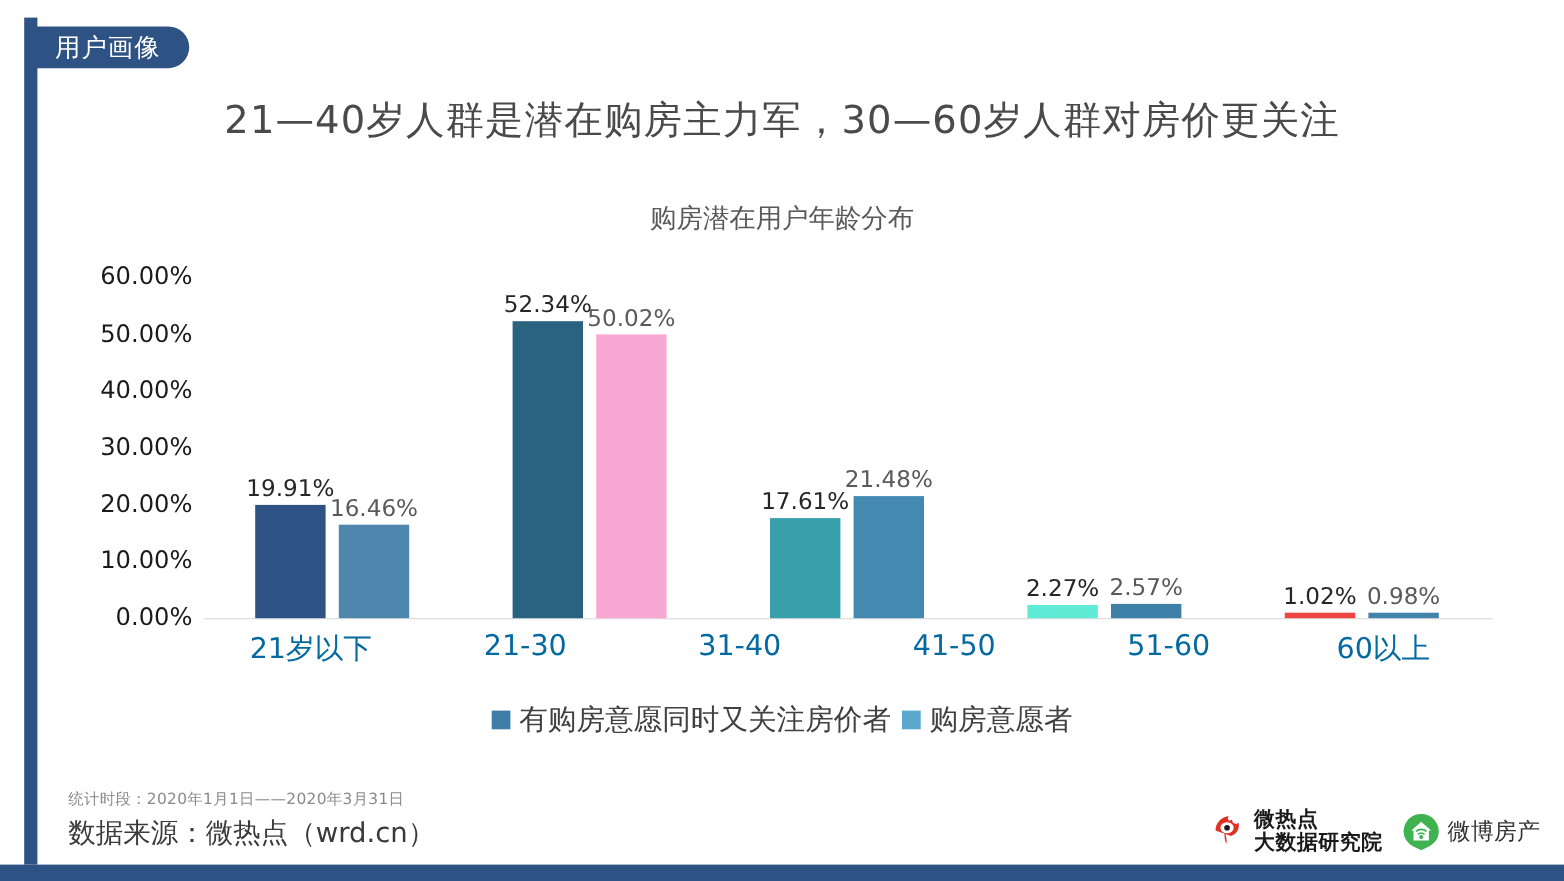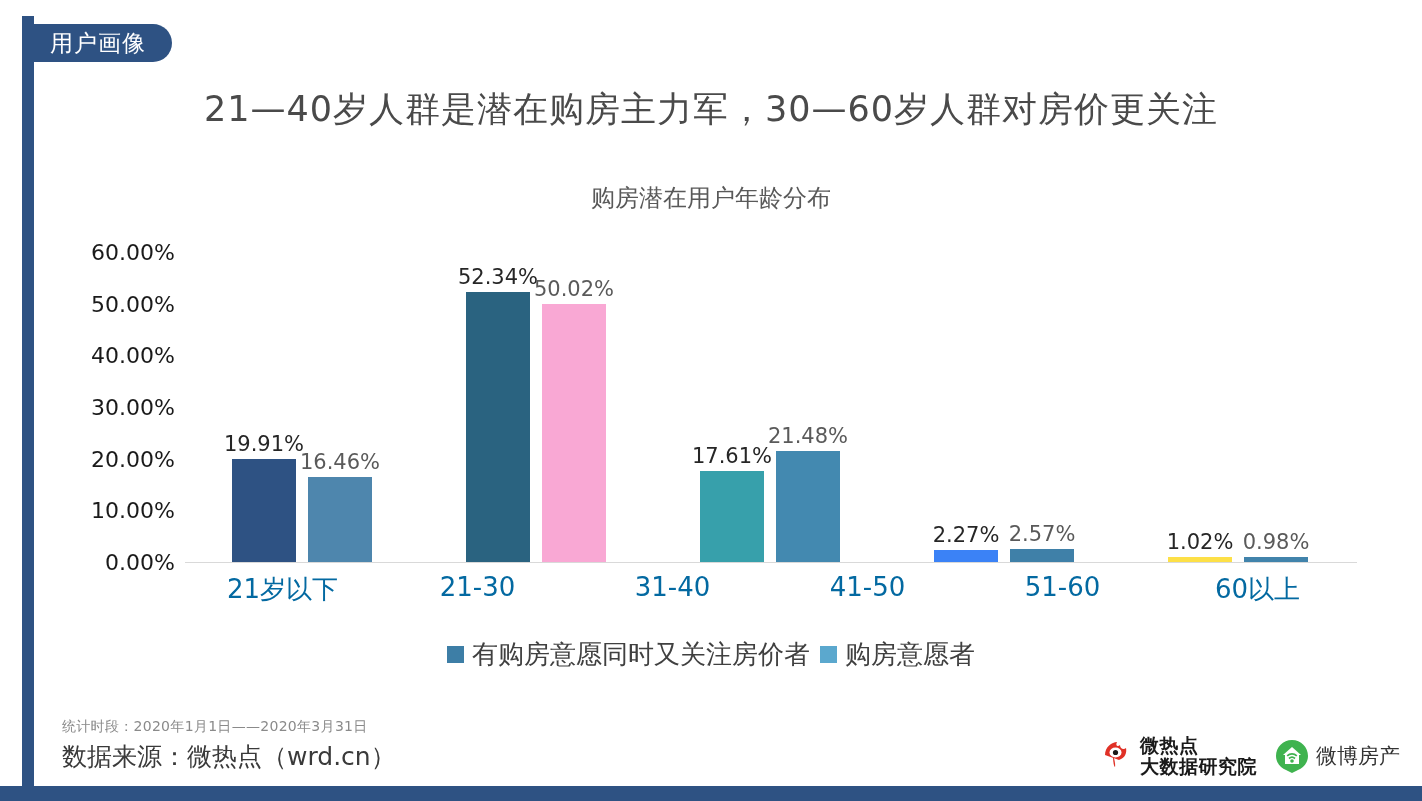--- a/index.html
+++ b/index.html
@@ -257,31 +257,31 @@
           <div class="bar a" style="height: 90.985px; background: rgb(55, 160, 171);">
             <span class="bar-label">17.61%</span>
           </div>
           <div class="bar b" style="height: 110.98px; background: rgb(67, 137, 176);">
             <span class="bar-label">21.48%</span>
           </div>
         </div>
       </div>
       <div class="group">
         <div class="bars">
-          <div class="bar a" style="height: 11.7283px; background: #3b82f6; text-decoration: underline;">
+          <div class="bar a" style="height: 11.7283px; background: #5eead4; text-decoration: underline;">
             <span class="bar-label">2.27%</span>
           </div>
           <div class="bar b" style="height: 13.2783px; background: rgb(63, 128, 168);">
             <span class="bar-label">2.57%</span>
           </div>
         </div>
       </div>
       <div class="group">
         <div class="bars">
-          <div class="bar a" style="height: 5.27px; background: #fde047; text-decoration: underline;">
+          <div class="bar a" style="height: 5.27px; background: #ef4444; text-decoration: underline;">
             <span class="bar-label">1.02%</span>
           </div>
           <div class="bar b" style="height: 5.06333px; background: rgb(65, 131, 171);">
             <span class="bar-label">0.98%</span>
           </div>
         </div>
       </div>
     </div>
   <div id="x-axis">
       <div class="xtick">21岁以下</div>

